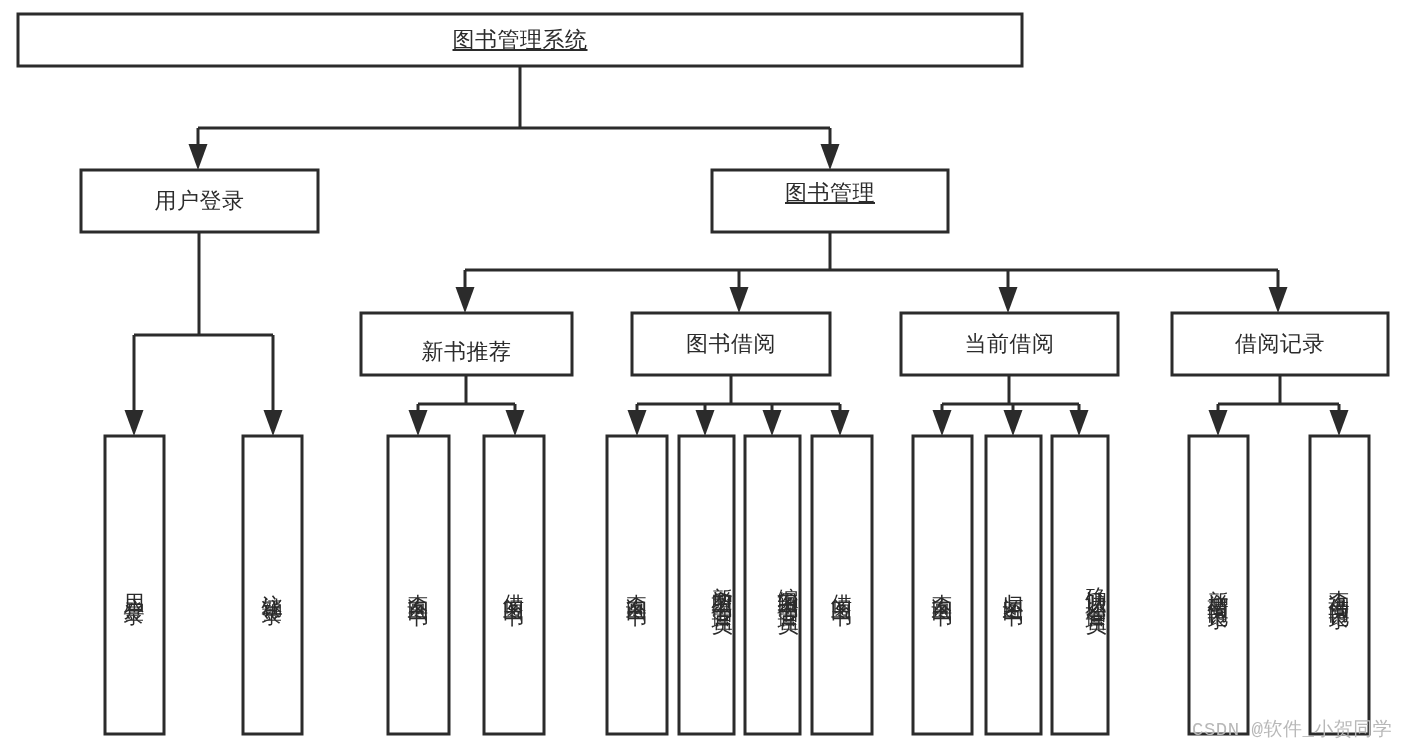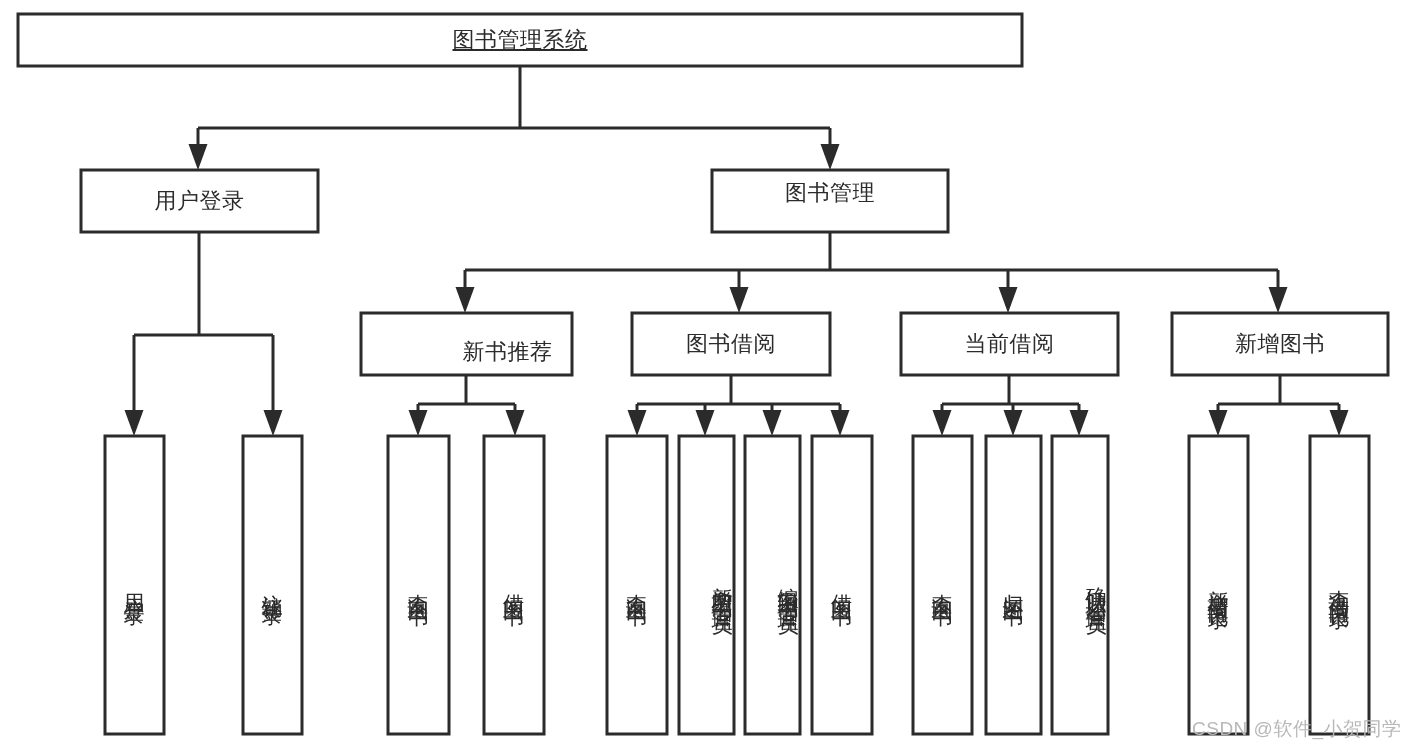--- a/index.html
+++ b/index.html
@@ -71,20 +71,21 @@
   .node-label-v.centered {
     align-items: center;
   }
   .watermark {
     position: absolute;
     color: #b8b8b8;
     font-size: 19px;
     letter-spacing: 0.5px;
     white-space: nowrap;
     pointer-events: none;
+    font-family: Liberation Mono, monospace;
   }
 </style>
 </head>
 <body>
 
 <div id="diagram-root">
   <svg class="canvas" viewBox="0 0 1405 747">
     <g id="connector-layer">
         <line x1="520" y1="66" x2="520" y2="128" class="connector"></line>
         <line x1="198" y1="128" x2="830" y2="128" class="connector"></line>
@@ -158,25 +159,25 @@
         <rect x="913" y="436" width="59" height="298" class="node-rect"></rect>
         <rect x="986" y="436" width="55" height="298" class="node-rect"></rect>
         <rect x="1052" y="436" width="56" height="298" class="node-rect"></rect>
         <rect x="1189" y="436" width="59" height="298" class="node-rect"></rect>
         <rect x="1310" y="436" width="59" height="298" class="node-rect"></rect>
       </g>
   </svg>
   <div id="label-layer">
       <div class="node-label-h" style="left: 18px; top: 14px; width: 1004px; height: 52px; text-decoration: underline;">图书管理系统</div>
       <div class="node-label-h" style="left: 81px; top: 170px; width: 237px; height: 62px;">用户登录</div>
-      <div class="node-label-h" style="left: 712px; top: 170px; width: 236px; height: 46px;">图书管理</div>
-      <div class="node-label-h" style="left: 361px; top: 313px; width: 211px; height: 77px; padding-left: 41px;">新书推荐</div>
+      <div class="node-label-h" style="left: 712px; top: 170px; width: 236px; height: 46px; text-decoration: underline;">图书管理</div>
+      <div class="node-label-h" style="left: 361px; top: 313px; width: 211px; height: 77px;">新书推荐</div>
       <div class="node-label-h" style="left: 632px; top: 313px; width: 198px; height: 62px; border-radius: 17px;">图书借阅</div>
       <div class="node-label-h" style="left: 901px; top: 313px; width: 217px; height: 62px;">当前借阅</div>
-      <div class="node-label-h" style="left: 1172px; top: 313px; width: 216px; height: 62px;">新增图书</div>
+      <div class="node-label-h" style="left: 1172px; top: 313px; width: 216px; height: 62px;">借阅记录</div>
       <div class="node-label-v centered" style="left: 105px; top: 436px; width: 59px; height: 298px;">用户登录</div>
       <div class="node-label-v centered" style="left: 243px; top: 436px; width: 59px; height: 298px;">注销登录</div>
       <div class="node-label-v centered" style="left: 388px; top: 436px; width: 61px; height: 298px;">查询图书</div>
       <div class="node-label-v centered" style="left: 484px; top: 436px; width: 60px; height: 298px;">借阅图书</div>
       <div class="node-label-v centered" style="left: 607px; top: 436px; width: 60px; height: 298px;">查询图书</div>
       <div class="node-label-v" style="left: 679px; top: 446px; width: 55px; height: 284px;">新增图书（管理员）</div>
       <div class="node-label-v" style="left: 745px; top: 446px; width: 55px; height: 284px;">编辑图书（管理员）</div>
       <div class="node-label-v centered" style="left: 812px; top: 436px; width: 60px; height: 298px;">借阅图书</div>
       <div class="node-label-v centered" style="left: 913px; top: 436px; width: 59px; height: 298px;">查询图书</div>
       <div class="node-label-v centered" style="left: 986px; top: 436px; width: 55px; height: 298px;">归还图书</div>

